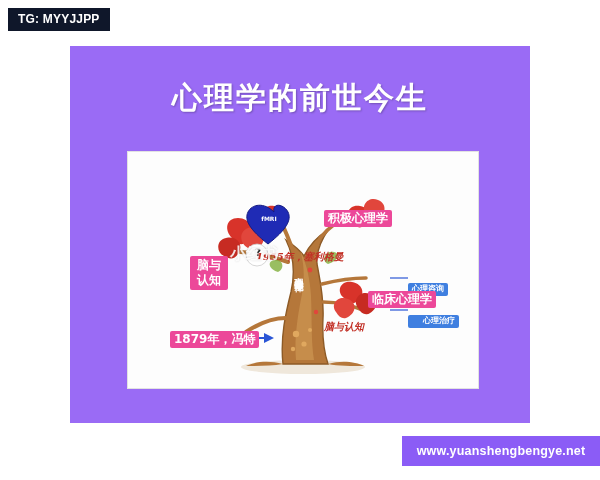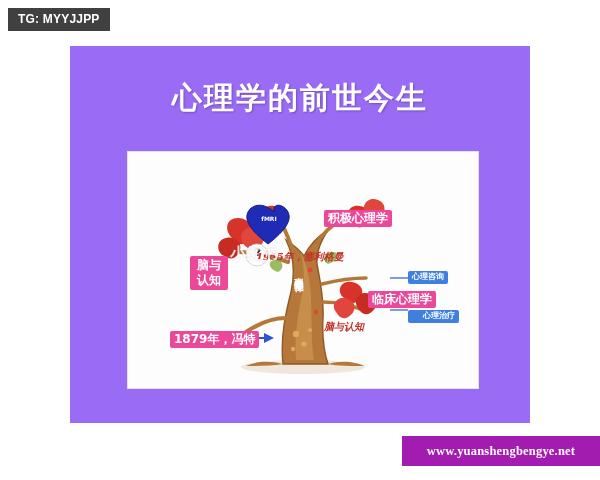--- a/index.html
+++ b/index.html
@@ -17,21 +17,21 @@
   .page {
     position: absolute;
     inset: 0;
     background: #ffffff;
   }
   
   .tg-badge {
     position: absolute;
     left: 8px;
     top: 8px;
-    background: #404040;
+    background: #0f172a;
     color: #ffffff;
     font-size: 12px;
     font-weight: bold;
     letter-spacing: 0.2px;
     padding: 5px 10px 6px 10px;
     line-height: 1;
   }
   
   .slide {
     position: absolute;
@@ -85,20 +85,21 @@
   }
   .blue-box.two-line {
     white-space: normal;
     line-height: 1.25;
   }
   .lt-box {
     background: #3f7fe0;
     border-radius: 2px;
     padding: 2px 4px;
     font-size: 8px;
+    margin-top: 12px;
   }
   .heart-label {
     color: #ffffff;
     font-size: 6px;
     font-weight: bold;
   }
   .vert-trunk {
     position: absolute;
     color: #ffffff;
     font-size: 9px;
@@ -127,29 +128,28 @@
     white-space: nowrap;
     text-shadow: 0 0 2px rgba(0,0,0,0.15);
   }
   
   .url-bar {
     position: absolute;
     right: 0;
     bottom: 14px;
     width: 198px;
     height: 30px;
-    background: #a21caf;
+    background: #8b5cf6;
     color: #ffffff;
     font-size: 12.5px;
     font-weight: bold;
     display: flex;
     align-items: center;
     justify-content: center;
     letter-spacing: 0.2px;
-    font-family: Liberation Serif, serif;
   }
 </style>
 </head>
 <body>
 
 <div class="page">
 
   <div class="tg-badge">TG: MYYJJPP</div>
 
   <div class="slide">
@@ -225,21 +225,21 @@
       <div class="dg-label" style="left:122px; top:95px; width:16px; color:#2a2a2a; font-size:11px;">?</div>
 
       <div class="dg-label blue-box two-line" style="left:62px; top:104px; width:30px;">脑与认知</div>
 
       <div class="dg-label blue-box" style="left:196px; top:58px;">积极心理学</div>
 
       <div class="dg-label lt-box" style="left:280px; top:119px;">心理咨询</div>
 
       <div class="dg-label blue-box" style="left:240px; top:139px;">临床心理学</div>
 
-      <div class="dg-label lt-box" style="left:280px; top:158px;padding-left:15px;">心理治疗</div>
+      <div class="dg-label lt-box" style="left:280px; top:151px;padding-left:15px;">心理治疗</div>
 
       <div class="dg-label blue-box" style="left:42px; top:179px;">1879年，冯特</div>
 
       <div class="vert-trunk" style="left:166px; top:118px;">心理学基本规律</div>
 
       <div class="script-red" style="left:128px; top:98px;">1955年，塞利格曼</div>
       <div class="script-red" style="left:196px; top:168px;">脑与认知</div>
 
       <div class="watermark-cn" style="left:102px; top:92px;">小红书</div>
 

